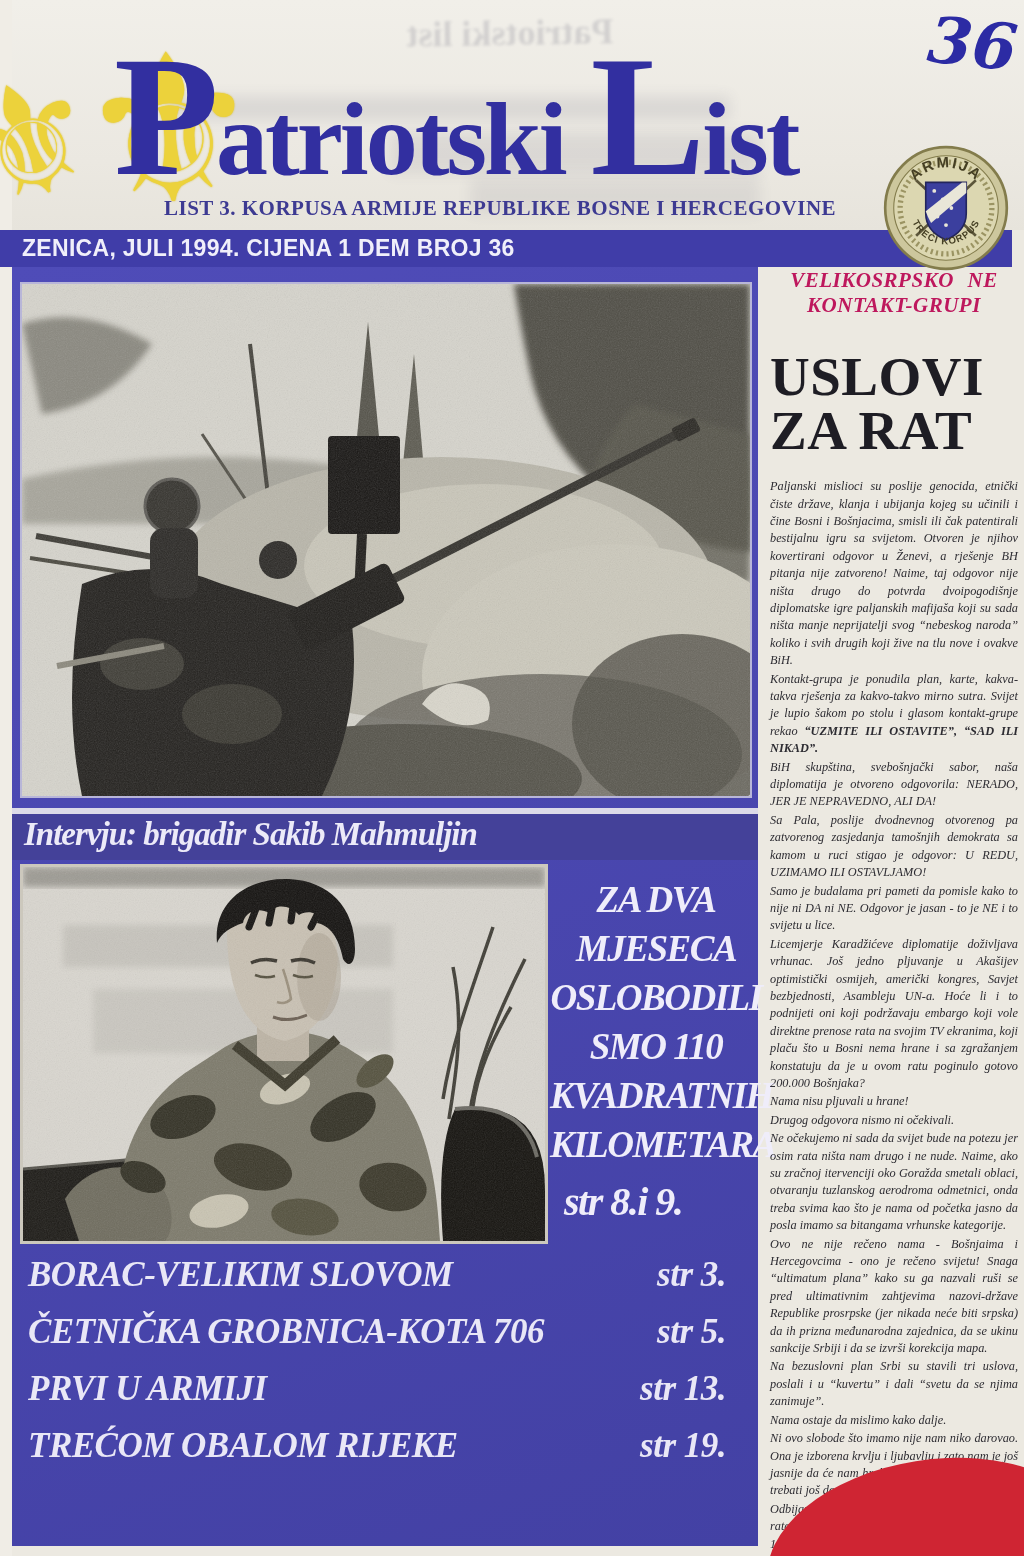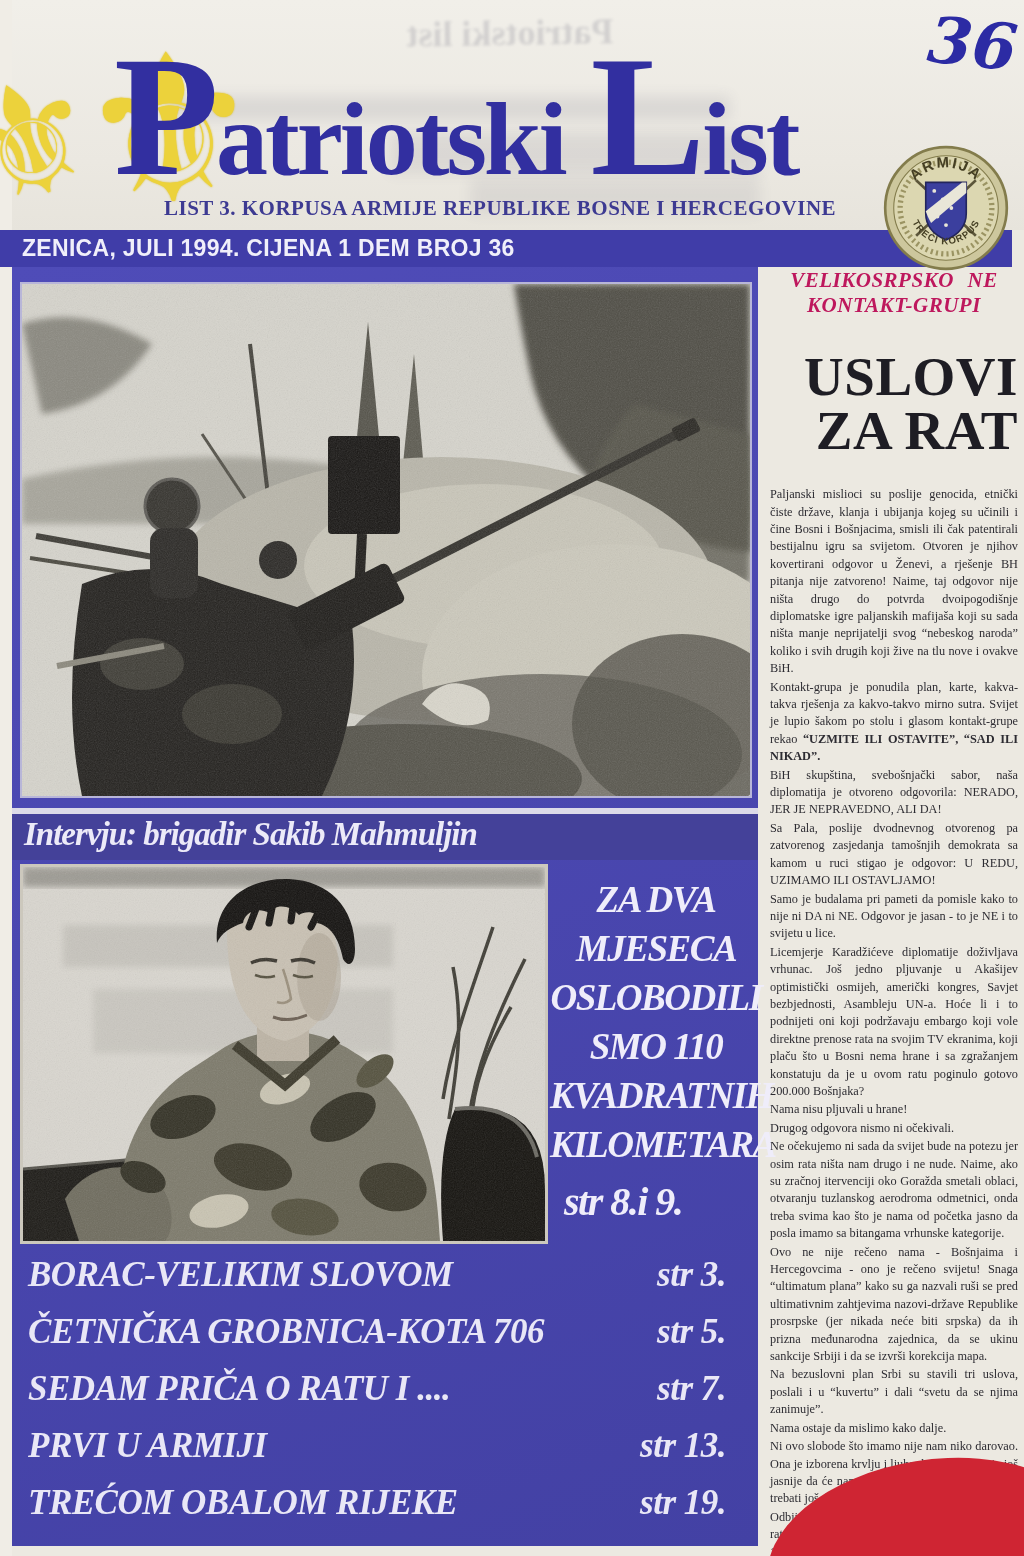--- a/index.html
+++ b/index.html
@@ -53,24 +53,24 @@
          flex-direction:column;gap:17px;}
   .idx-row{display:flex;justify-content:space-between;align-items:baseline;
            color:#e9e7f6;font:italic bold 35px "Liberation Serif",serif;letter-spacing:-.5px;}
   .idx-title{white-space:nowrap;}
   .idx-page{white-space:nowrap;padding-right:14px;}
   
   .column{position:absolute;left:770px;top:258px;width:248px;}
   .kicker{margin-top:10px;text-align:center;color:#be185d;
           font:italic bold 21px "Liberation Serif",serif;line-height:1.2;letter-spacing:.5px;}
   .kicker .k1{word-spacing:8px;}
-  .headline{margin:32px 0 28px;text-align:right;color:#1e1d24;
+  .headline{margin:32px 0 20px;text-align:left;color:#1e1d24;
             font:bold 55px "Liberation Serif",serif;line-height:.98;letter-spacing:.5px;}
   .body{color:#2d2c32;font-size:12.3px;line-height:17.4px;text-align:justify;}
-  .body p{margin:0 0 1px;}
+  .body p{margin:0 0 1px;font-style:italic;}
   
   .redcorner{position:absolute;right:-72px;bottom:-100px;width:330px;height:196px;
              background:#cf2533;border-radius:50%;transform:rotate(-9deg);z-index:5;}
   .leftmargin{position:absolute;left:0;top:0;width:12px;height:1556px;background:#f0ede6;}
 </style>
 </head>
 <body>
 
 <div class="page">
 
@@ -231,24 +231,20 @@
     <nav class="index" data-list="index">
         <div class="idx-row">
           <span class="idx-title">BORAC-VELIKIM SLOVOM</span>
           <span class="idx-page">str 3.</span>
         </div>
         <div class="idx-row">
           <span class="idx-title">ČETNIČKA GROBNICA-KOTA 706</span>
           <span class="idx-page">str 5.</span>
         </div>
         <div class="idx-row">
-          <span class="idx-title">SEDAM PRIČA O RATU I ....</span>
-          <span class="idx-page">str 7.</span>
-        </div>
-        <div class="idx-row">
           <span class="idx-title">PRVI U ARMIJI</span>
           <span class="idx-page">str 13.</span>
         </div>
         <div class="idx-row">
           <span class="idx-title">TREĆOM OBALOM RIJEKE</span>
           <span class="idx-page">str 19.</span>
         </div>
       </nav>
   </section>
 

